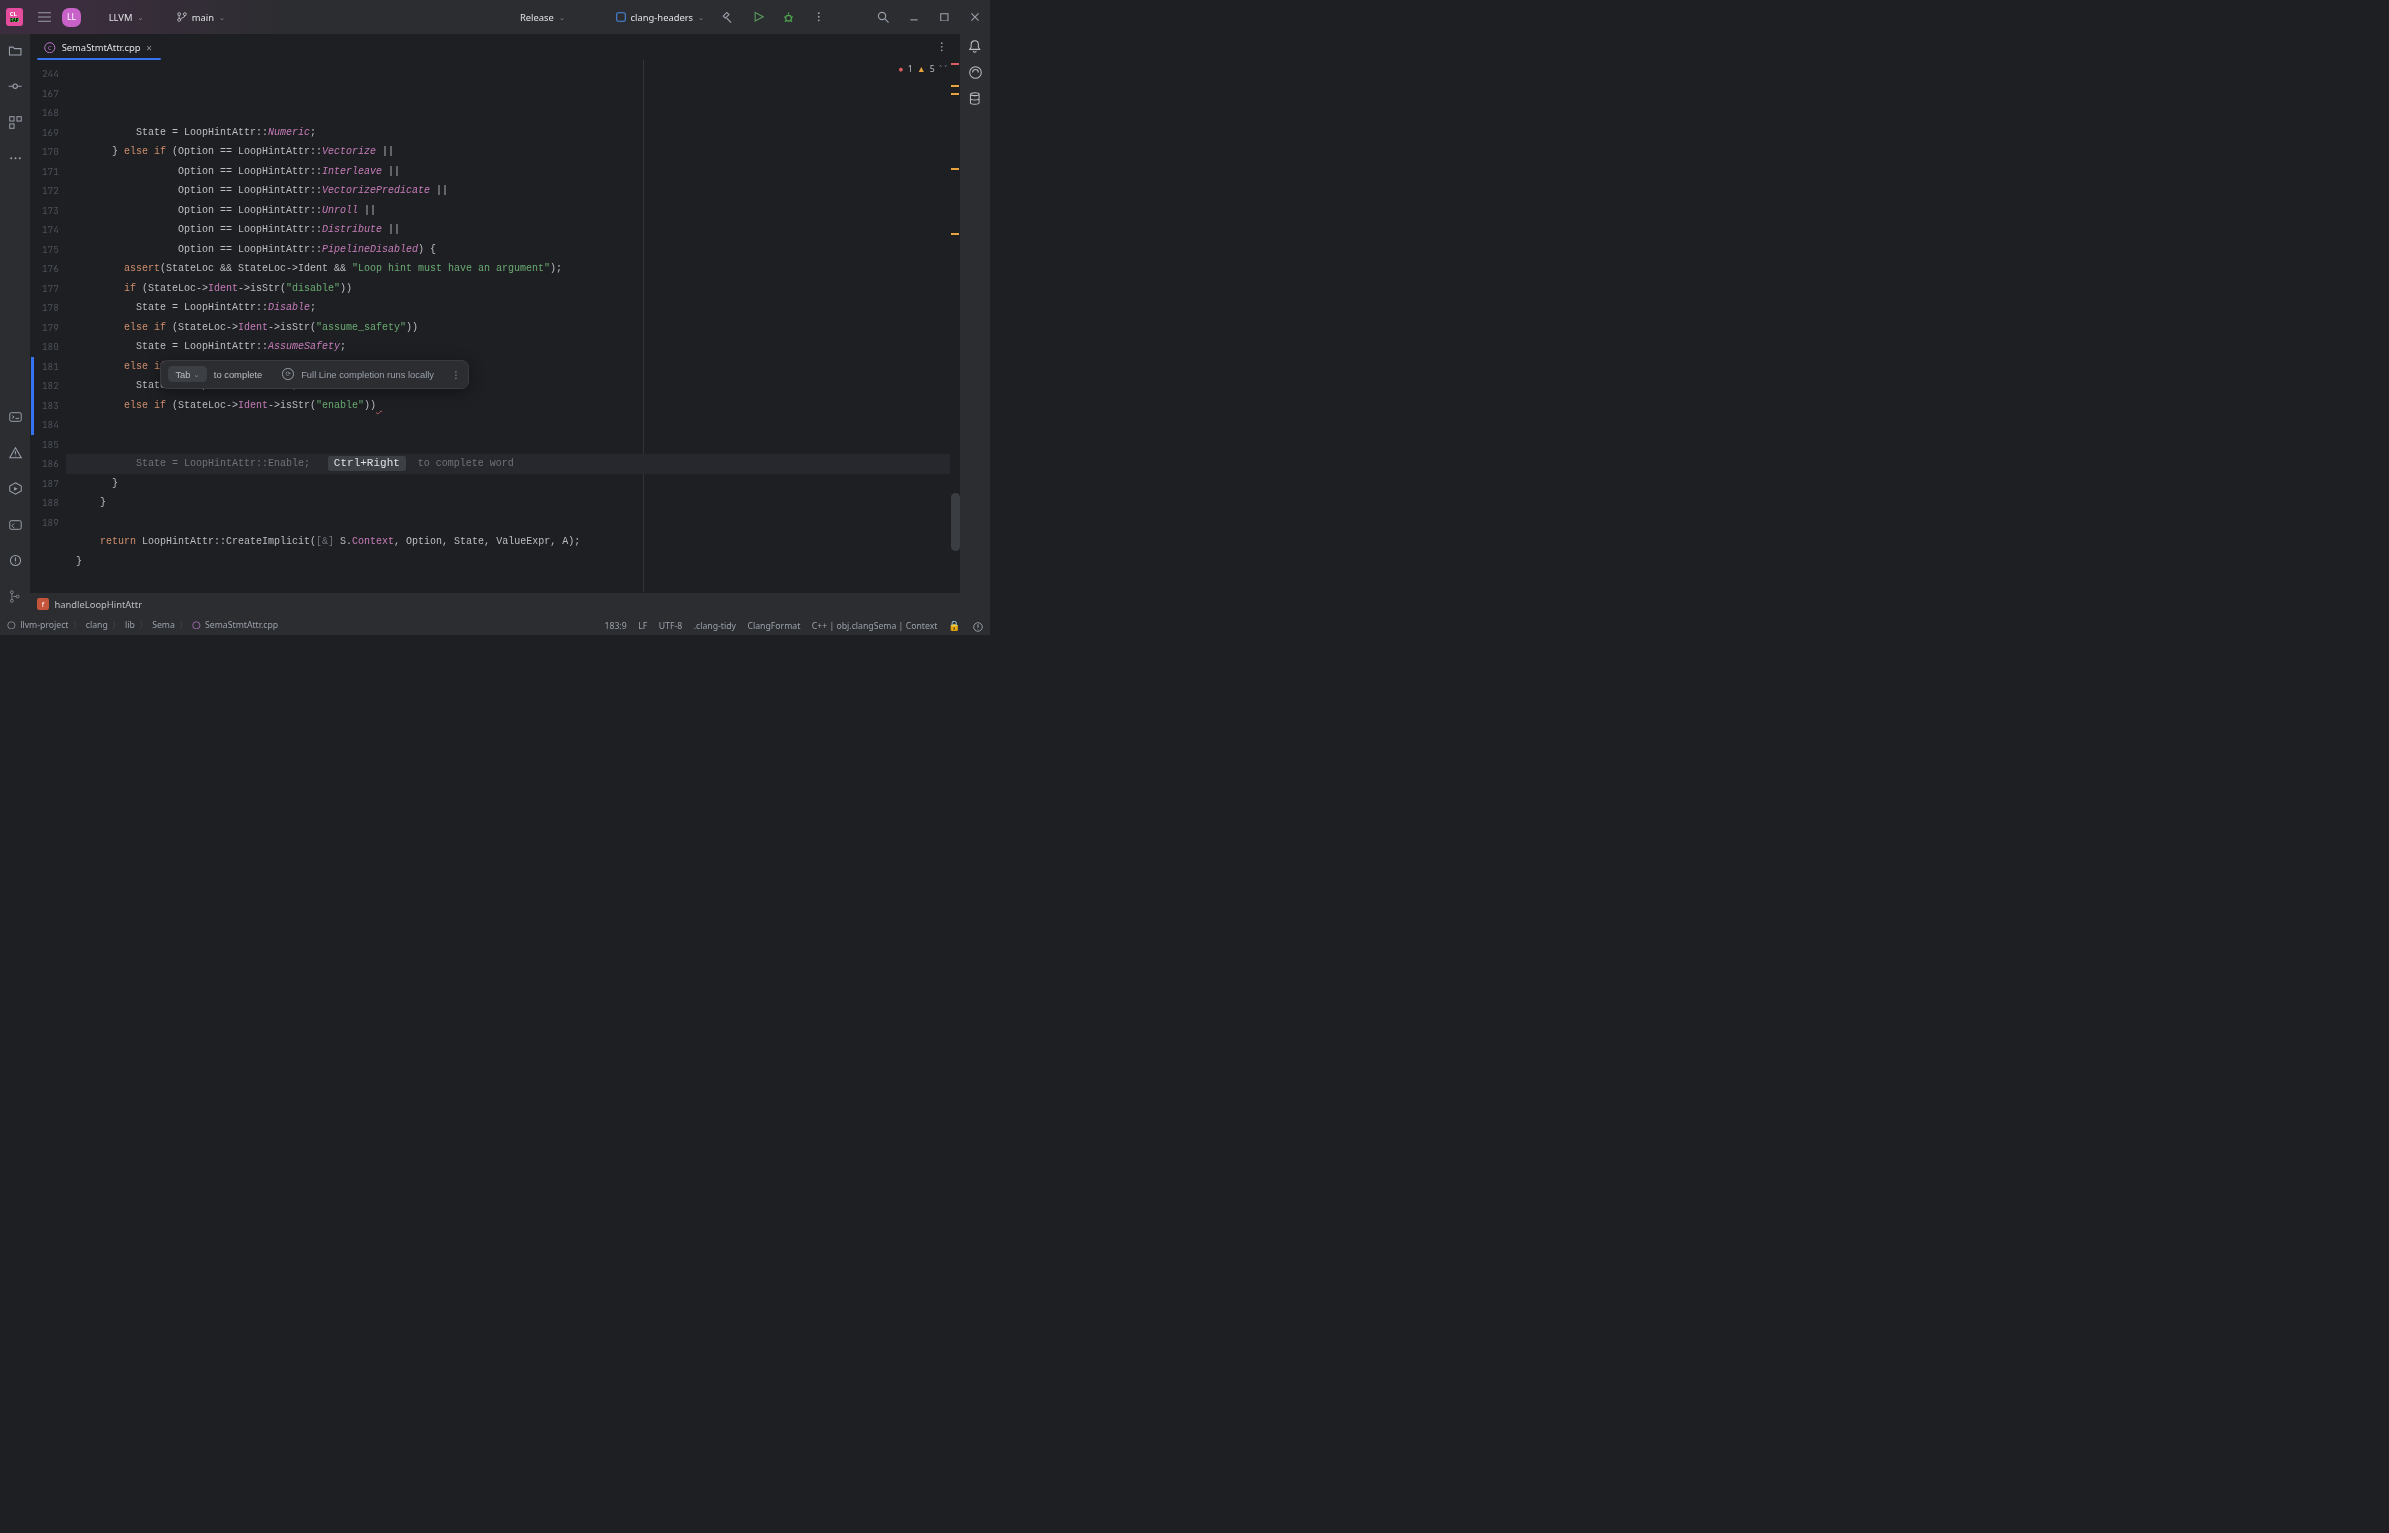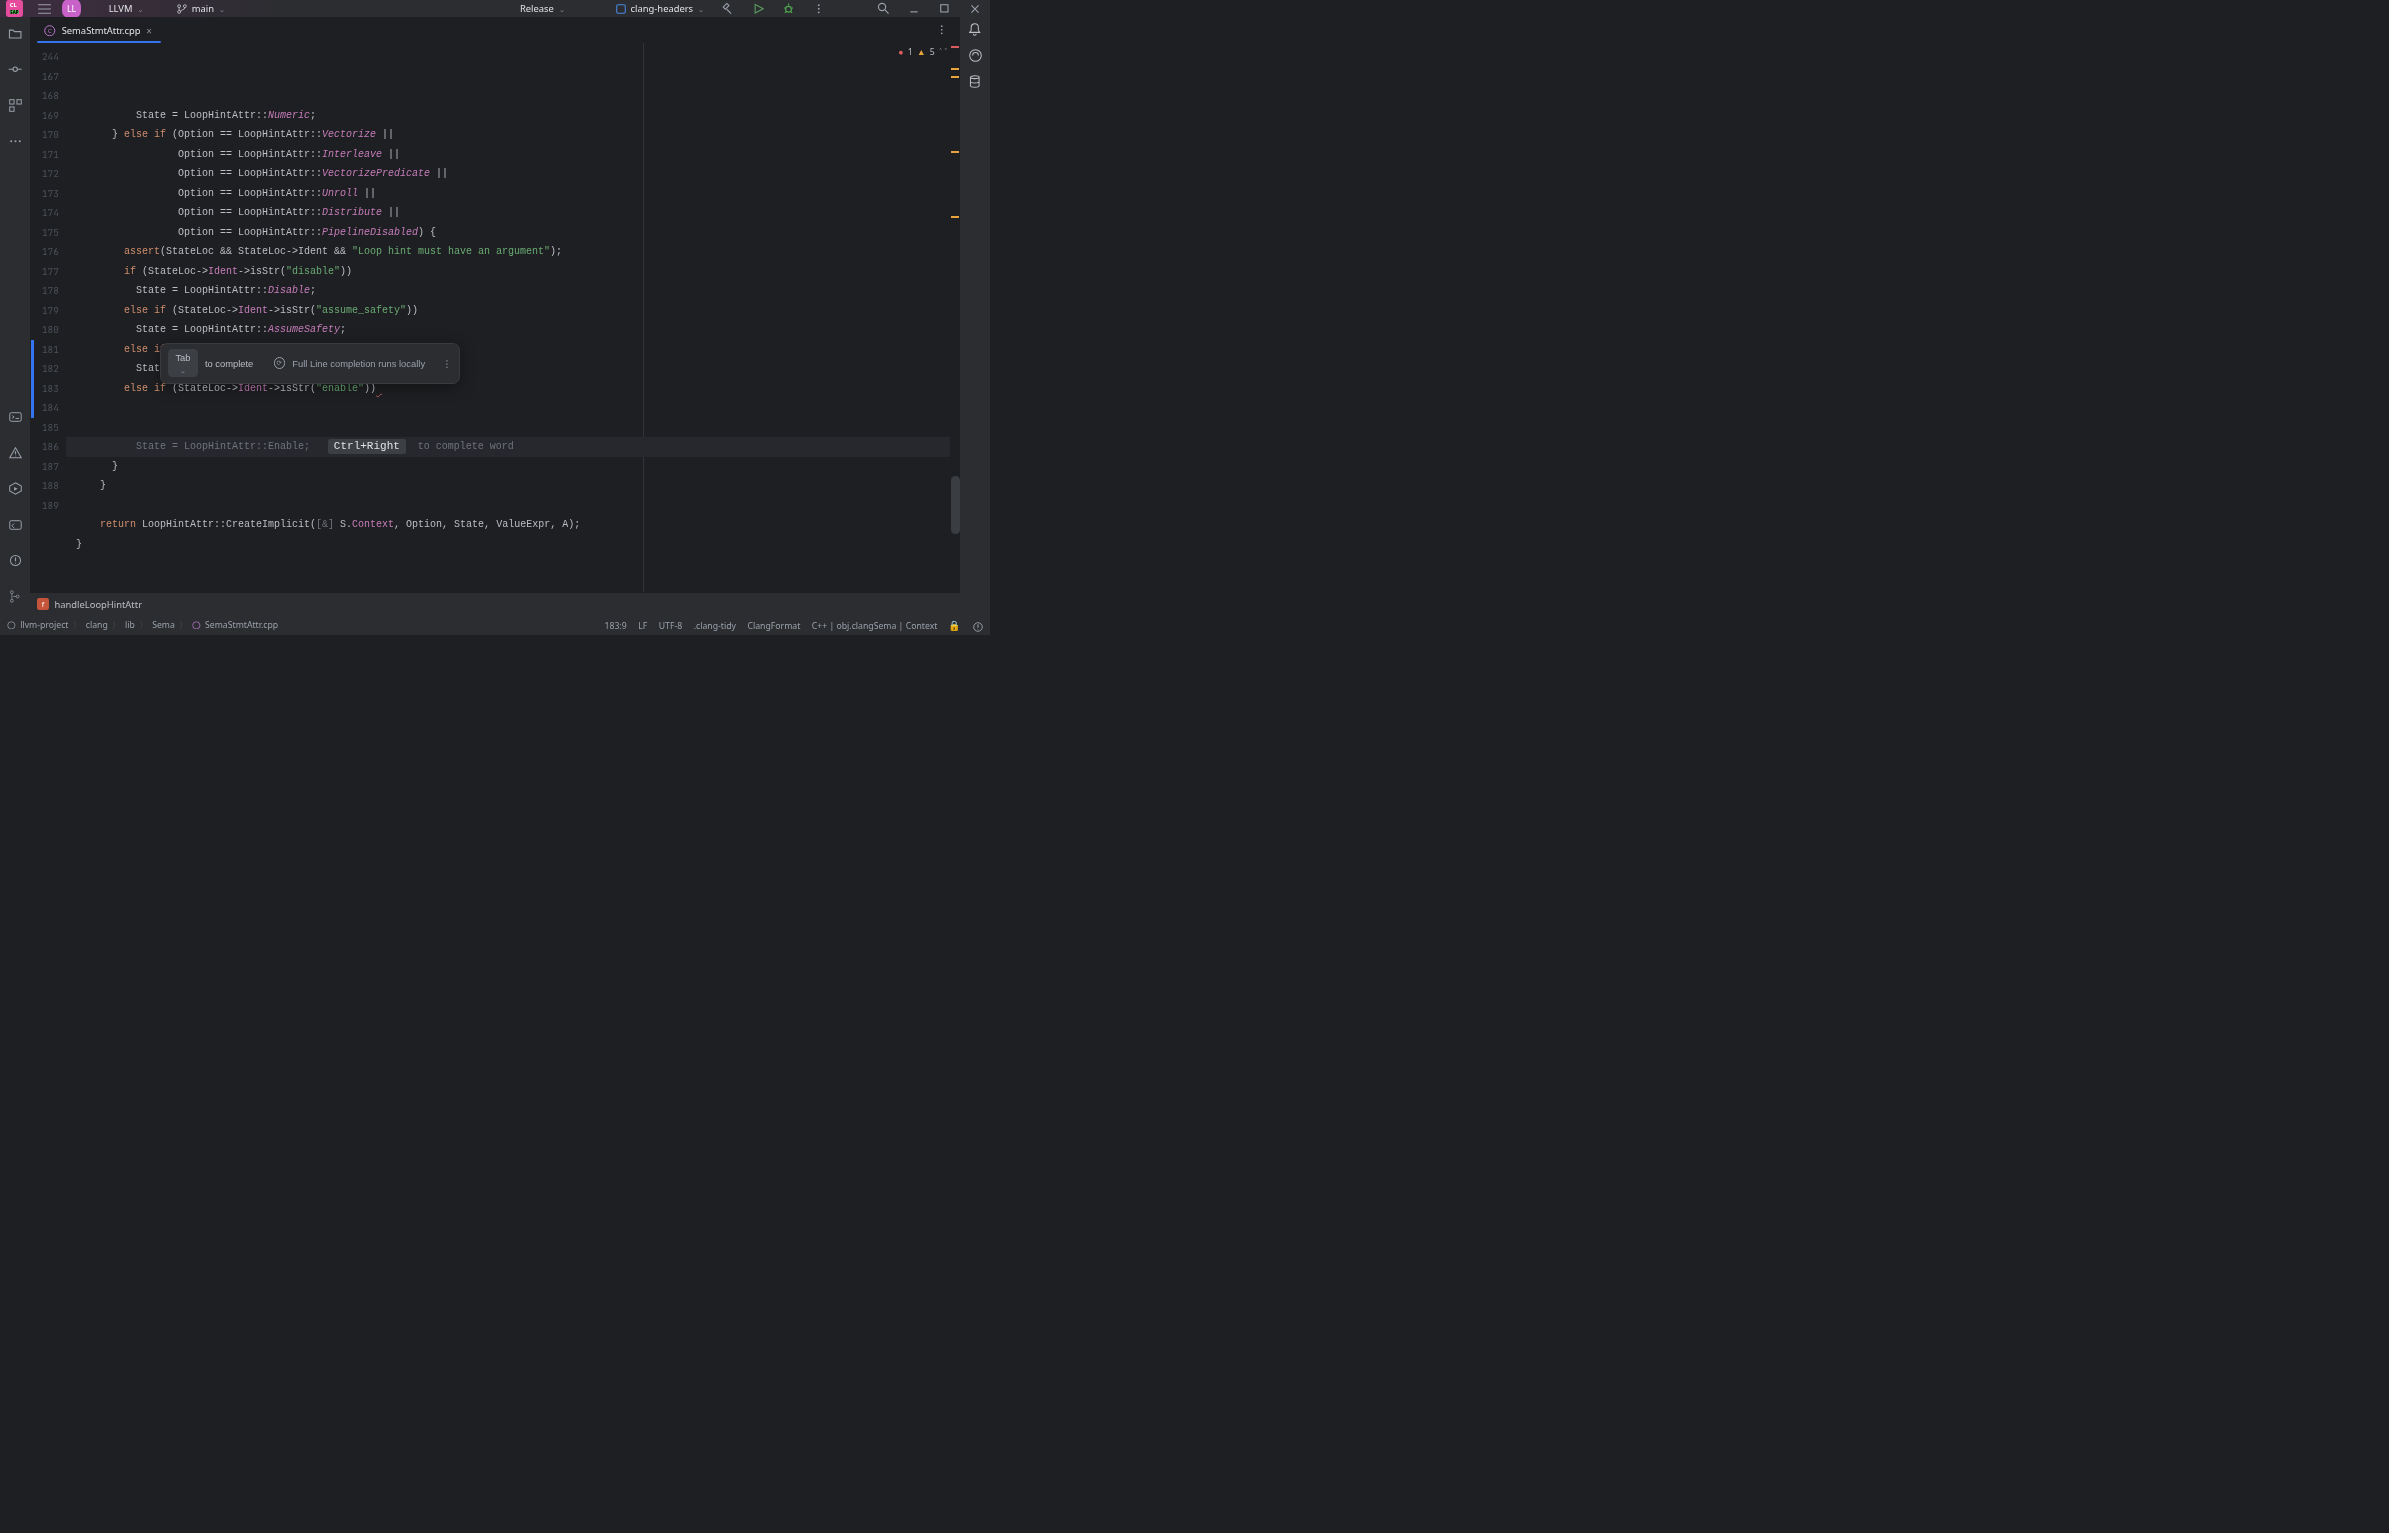--- a/index.html
+++ b/index.html
@@ -9,21 +9,21 @@
     color: #bcbec4;
     width: 990px;
     height: 635px;
     overflow: hidden;
     display: flex;
     flex-direction: column;
   }
 
   
   .titlebar {
-    height: 17px;
+    height: 34px;
     background: linear-gradient(90deg, #3b2d3d 0 8%, #2b2d30 30% 100%);
     display: flex;
     align-items: center;
     padding: 0 2.9px;
     gap: 5.8px;
   }
   .app-badge {
     width: 17.3px; height: 17.3px;
     border-radius: 2.9px;
     background: #e54c9e;
@@ -78,21 +78,21 @@
   .sugg{ color:#6f737a;}
   .squiggle{ text-decoration: underline wavy #b55e5e 0.7px; text-underline-offset:2.2px;}
 
   
   .popup {
     position:absolute; top:calc(19.5px*15 + 7.2px); left:130px;
     background:#2b2d30; border:0.7px solid #393b40; border-radius:7.2px;
     padding:5.8px 7.2px; display:flex; align-items:center; gap:7.2px; font-family:'Segoe UI',sans-serif; font-size:9.4px;
     box-shadow:0 2.9px 14.4px rgba(0,0,0,.4);
   }
-  .popup .tab-key{ background:#3c3f44; border-radius:4.3px; padding:2.2px 7.2px; display:flex;align-items:center;gap:2.9px;flex-direction:column;}
+  .popup .tab-key{ background:#3c3f44; border-radius:4.3px; padding:2.2px 7.2px; display:flex;align-items:center;gap:2.9px;}
   .popup .muted{ color:#9aa0ab;}
   .popup .circ{ width:11.5px;height:11.5px;border-radius:50%;border:1.1px solid #9aa0ab;display:flex;align-items:center;justify-content:center;font-size:6.5px;color:#9aa0ab;}
   .kbd{ background:#3c3f44;border-radius:2px;padding:1.4px 5.8px;font-size:11px;color:#dfe1e5;}
 
   
   .stripe { width:10px; background:#1e1f22; position:relative;}
   .stripe .mark{ position:absolute; right:1.4px; width:7.2px; height:2.2px;}
 
   
   .gutter-right { width:30px; background:#2b2d30; display:flex; flex-direction:column; align-items:center; padding-top:5.8px; gap:13px;}

